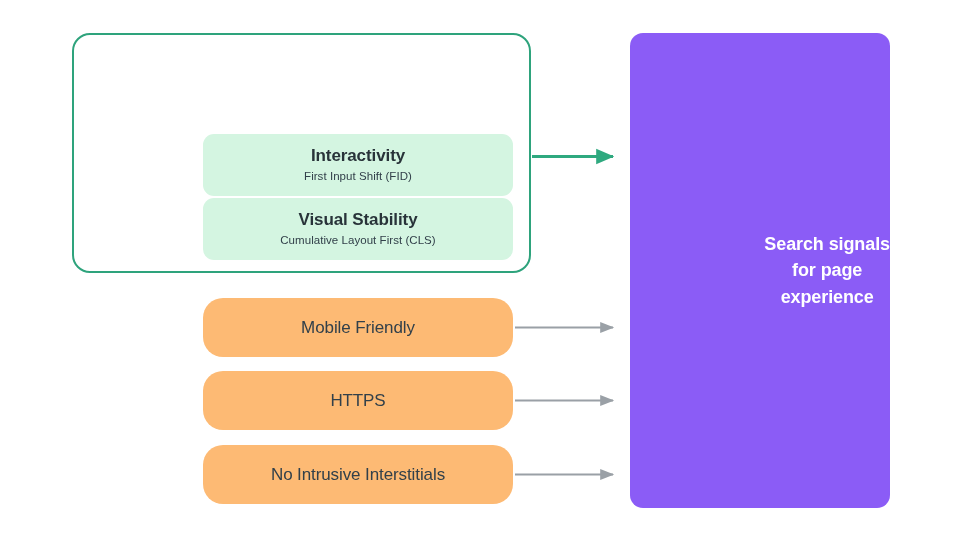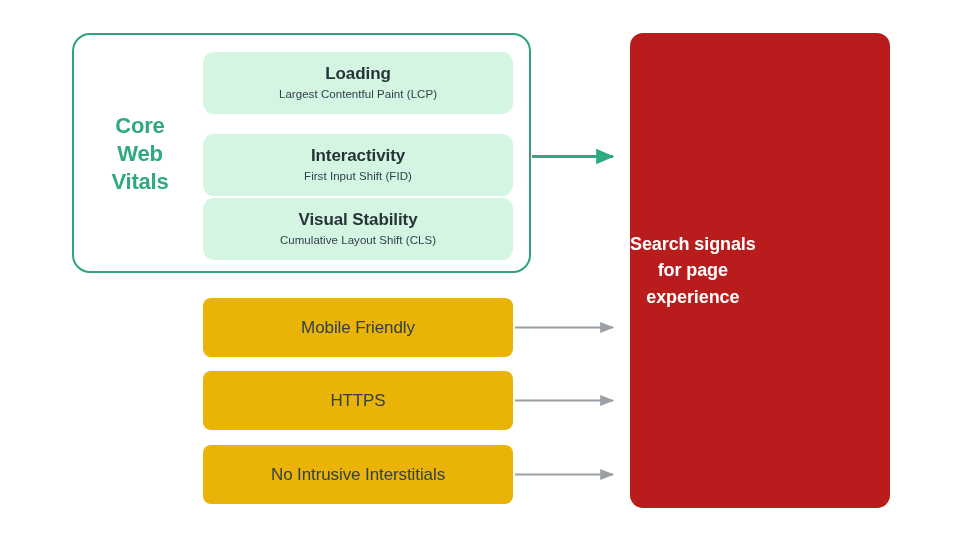--- a/index.html
+++ b/index.html
@@ -83,22 +83,22 @@
     margin-top: 3px;
     letter-spacing: 0.05px;
   }
 
   
   .signal-box {
     position: absolute;
     left: 203px;
     width: 310px;
     height: 59px;
-    background: #eab308;
-    border-radius: 8px;
+    background: #fdba74;
+    border-radius: 20px;
     display: flex;
     align-items: center;
     justify-content: center;
     box-sizing: border-box;
   }
   .signal-box.s1 { top: 298px; }
   .signal-box.s2 { top: 371px; text-align: center; }
   .signal-box.s3 { top: 445px; }
 
   .signal-label {
@@ -108,25 +108,25 @@
     letter-spacing: -0.1px;
   }
 
   
   .search-panel {
     position: absolute;
     left: 630px;
     top: 33px;
     width: 260px;
     height: 475px;
-    background: #b91c1c;
+    background: #8b5cf6;
     border-radius: 13px;
     display: flex;
     align-items: center;
-    justify-content: flex-start;
+    justify-content: flex-end;
   }
   .search-panel-text {
     color: #ffffff;
     font-size: 18px;
     font-weight: 700;
     line-height: 1.45;
     text-align: center;
     letter-spacing: -0.1px;
     white-space: pre-line;
   }
@@ -167,39 +167,30 @@
       <line x1="515" y1="400.5" x2="613" y2="400.5" stroke="#9aa0a6" stroke-width="2" marker-end="url(#head-gray)"></line>
     </g>
 
     <g>
       <line x1="515" y1="474.5" x2="613" y2="474.5" stroke="#9aa0a6" stroke-width="2" marker-end="url(#head-gray)"></line>
     </g>
   </svg>
 
   <div class="cwv-container"></div>
 
-  <div class="cwv-label">
-    <span>Core</span>
-    <span>Web</span>
-    <span>Vitals</span>
-  </div>
-
-  <div class="vital-box v1">
-    <div class="vital-title">Loading</div>
-    <div class="vital-sub">Largest Contentful Paint (LCP)</div>
-  </div>
+
 
   <div class="vital-box v2">
     <div class="vital-title">Interactivity</div>
     <div class="vital-sub">First Input Shift (FID)</div>
   </div>
 
   <div class="vital-box v3">
     <div class="vital-title">Visual Stability</div>
-    <div class="vital-sub">Cumulative Layout Shift (CLS)</div>
+    <div class="vital-sub">Cumulative Layout First (CLS)</div>
   </div>
 
   <div class="signal-box s1">
     <div class="signal-label">Mobile Friendly</div>
   </div>
 
   <div class="signal-box s2">
     <div class="signal-label">HTTPS</div>
   </div>
 

